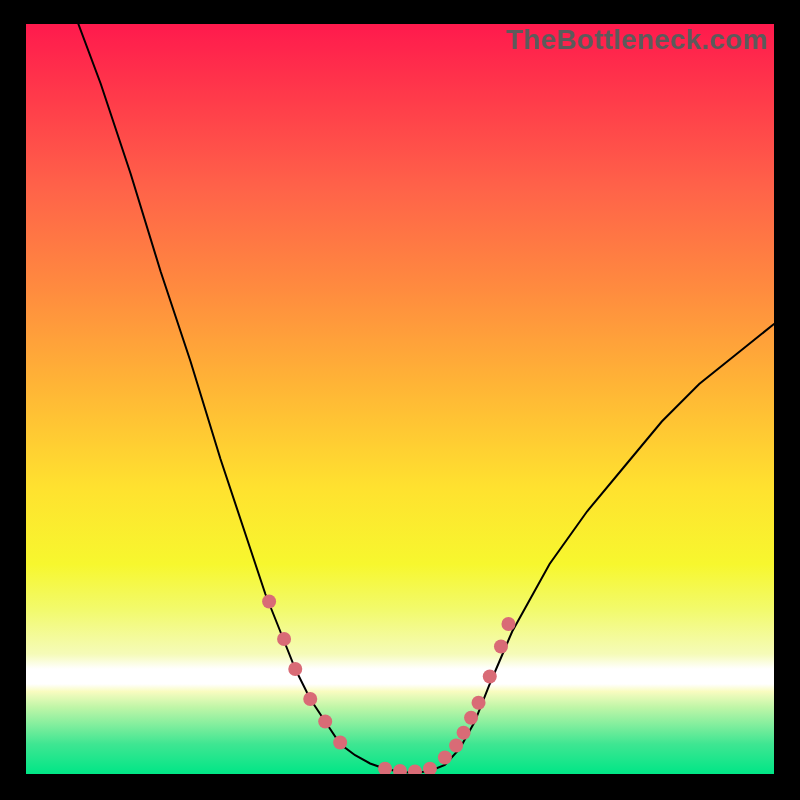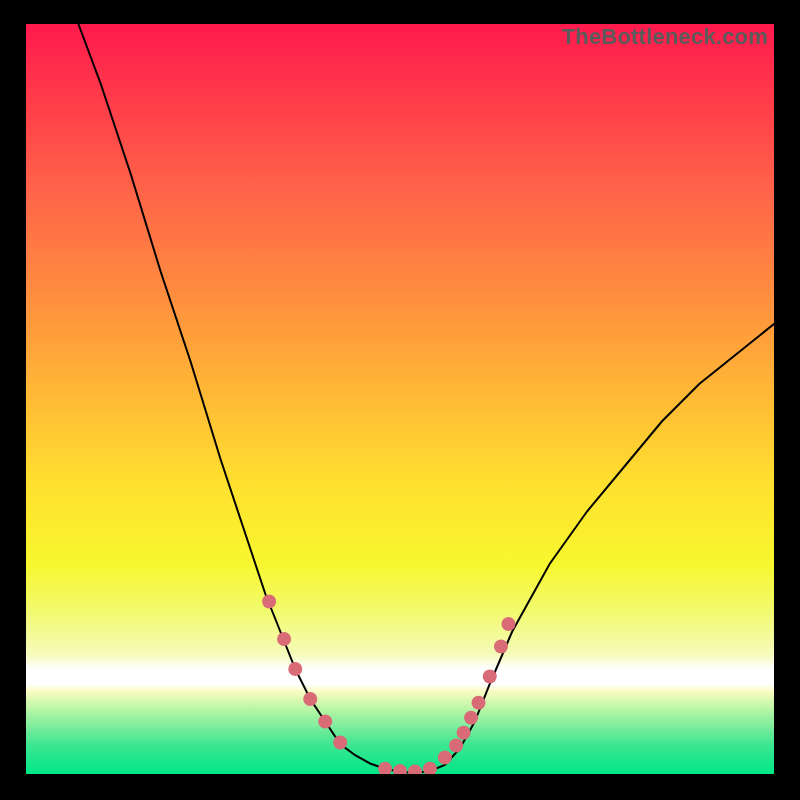--- a/index.html
+++ b/index.html
@@ -31,21 +31,21 @@
       #f9fcc0 89%,
       #c2f6a8 91%,
       #3fe692 96%,
       #00e686 100%);
   }
   .watermark {
     position: absolute;
     top: 0px;
     right: 6px;
     font-family: Arial, Helvetica, sans-serif;
-    font-size: 22px;
+    font-size: 28px;
     font-weight: 600;
     color: #5b5b5b;
     letter-spacing: 0.2px;
   }
   svg.curve-layer {
     position: absolute;
     left: 0;
     top: 0;
     width: 748px;
     height: 750px;

